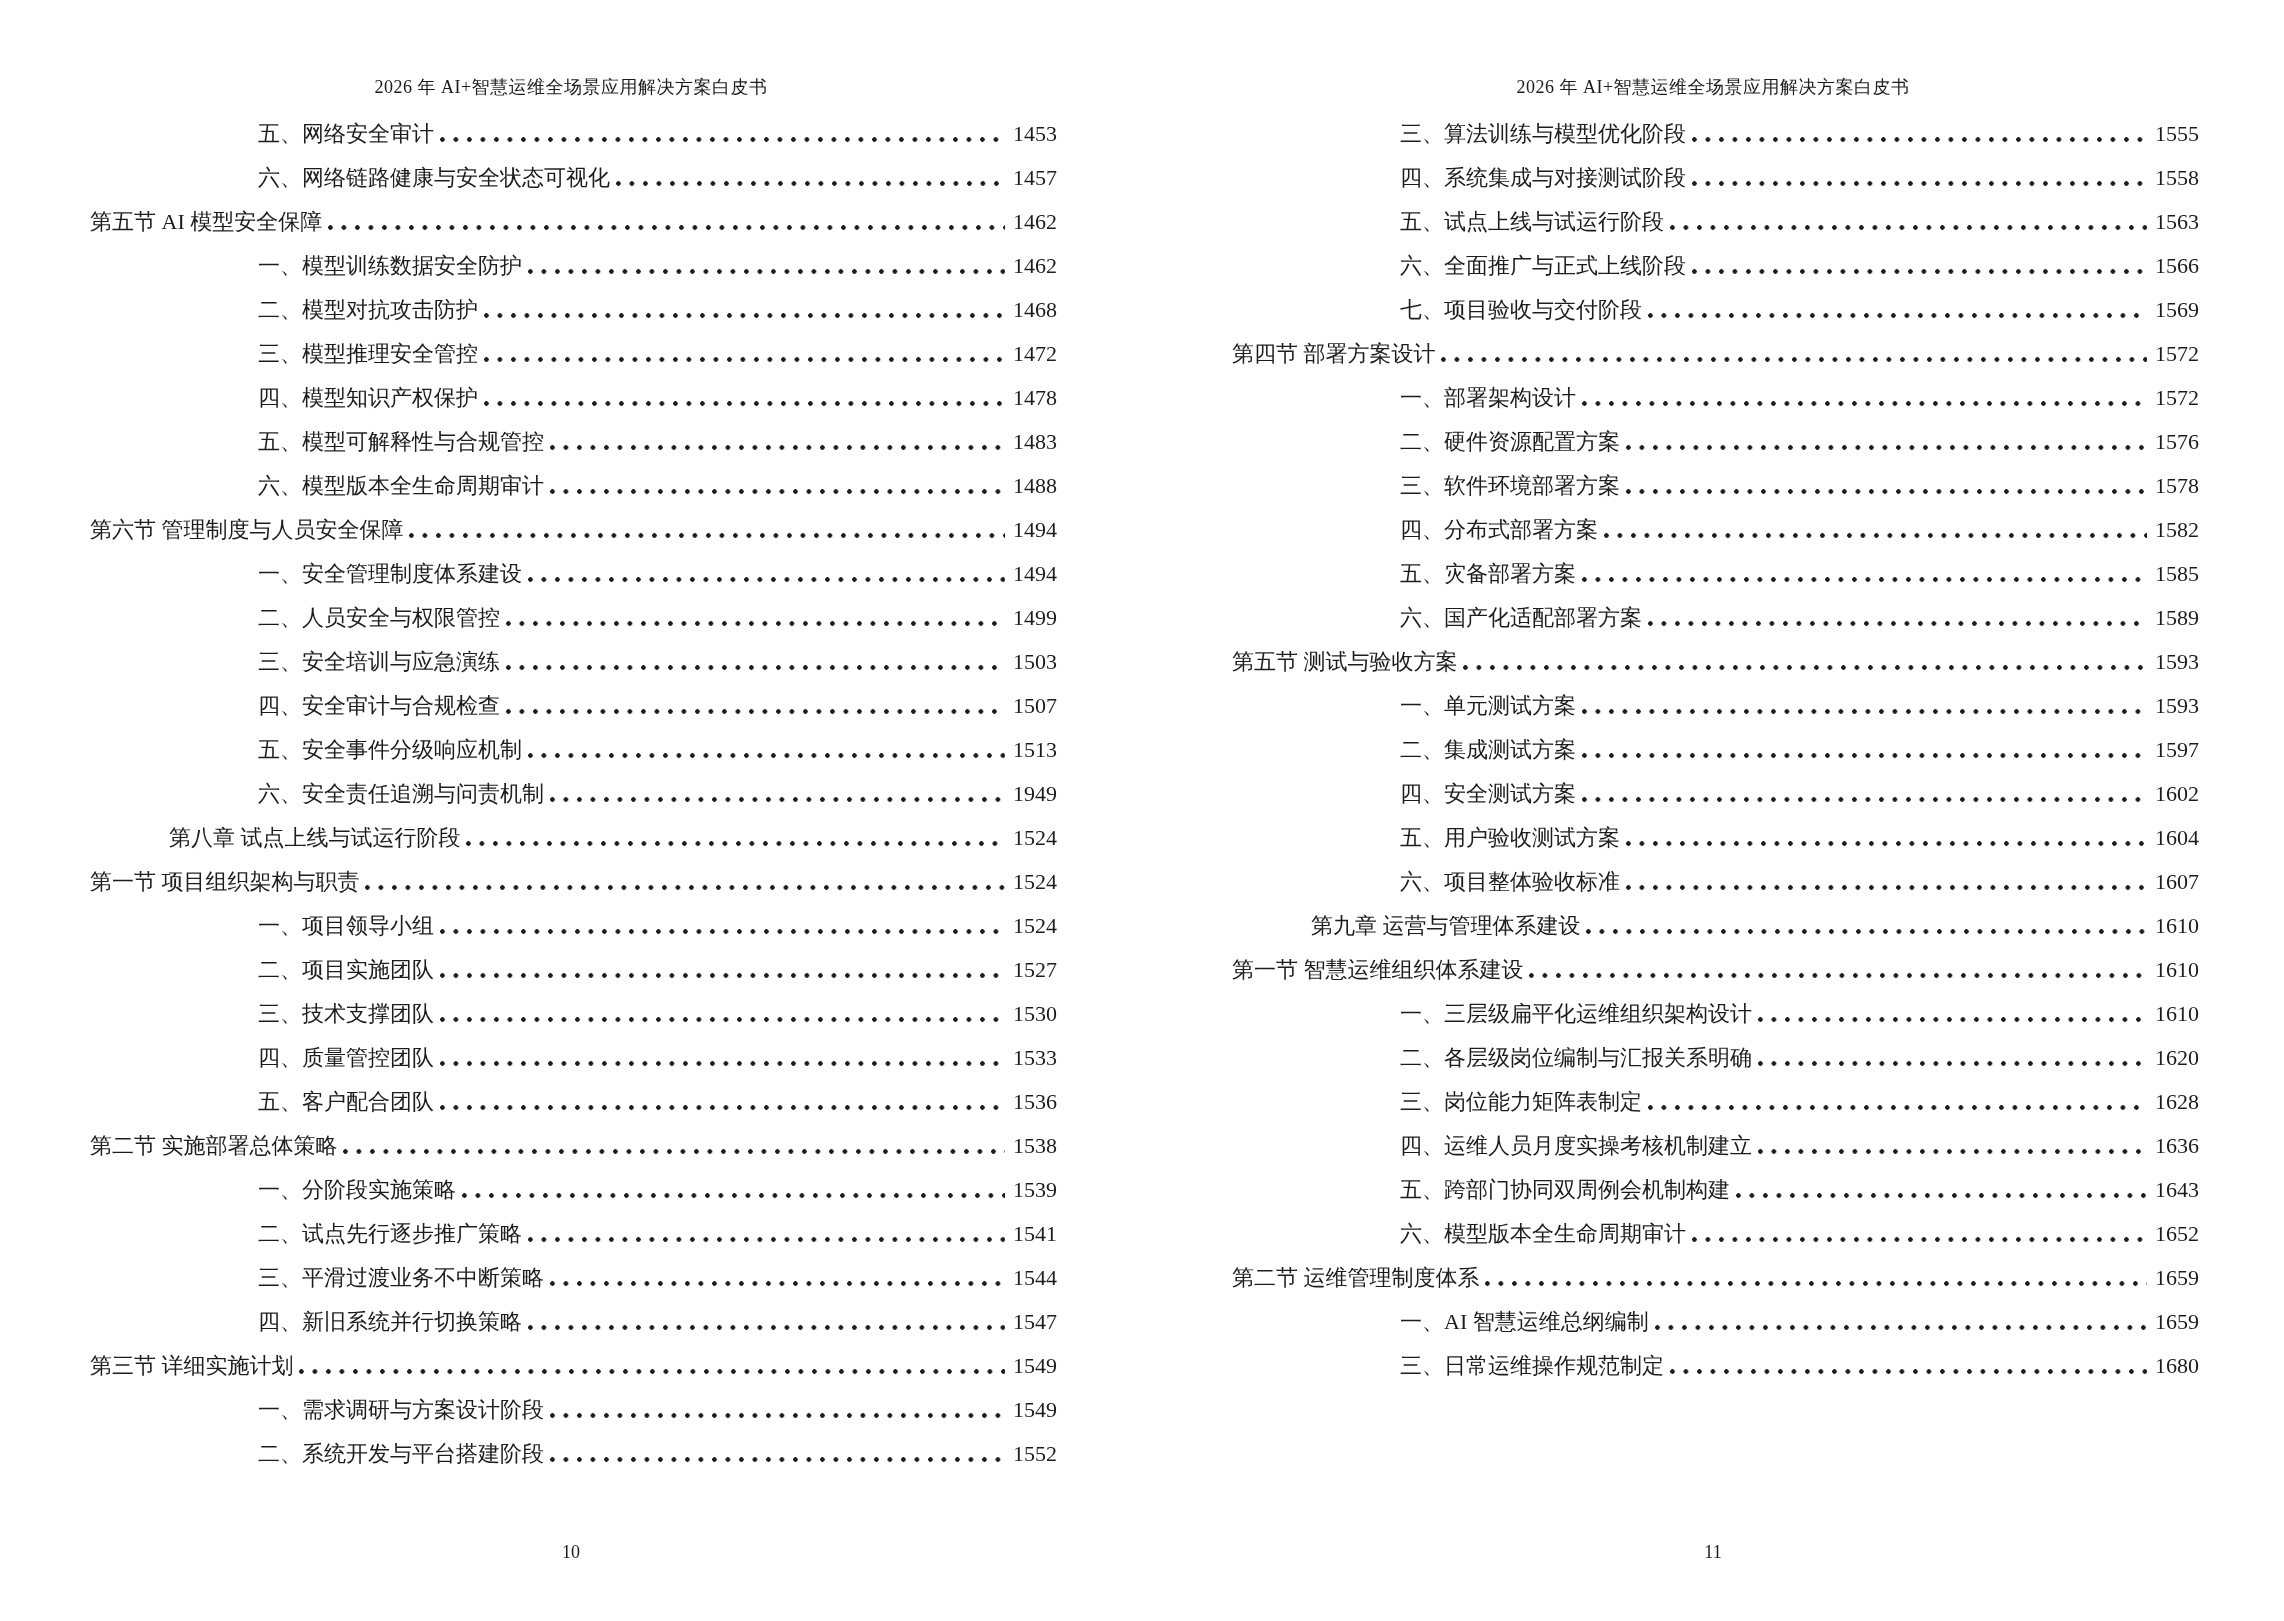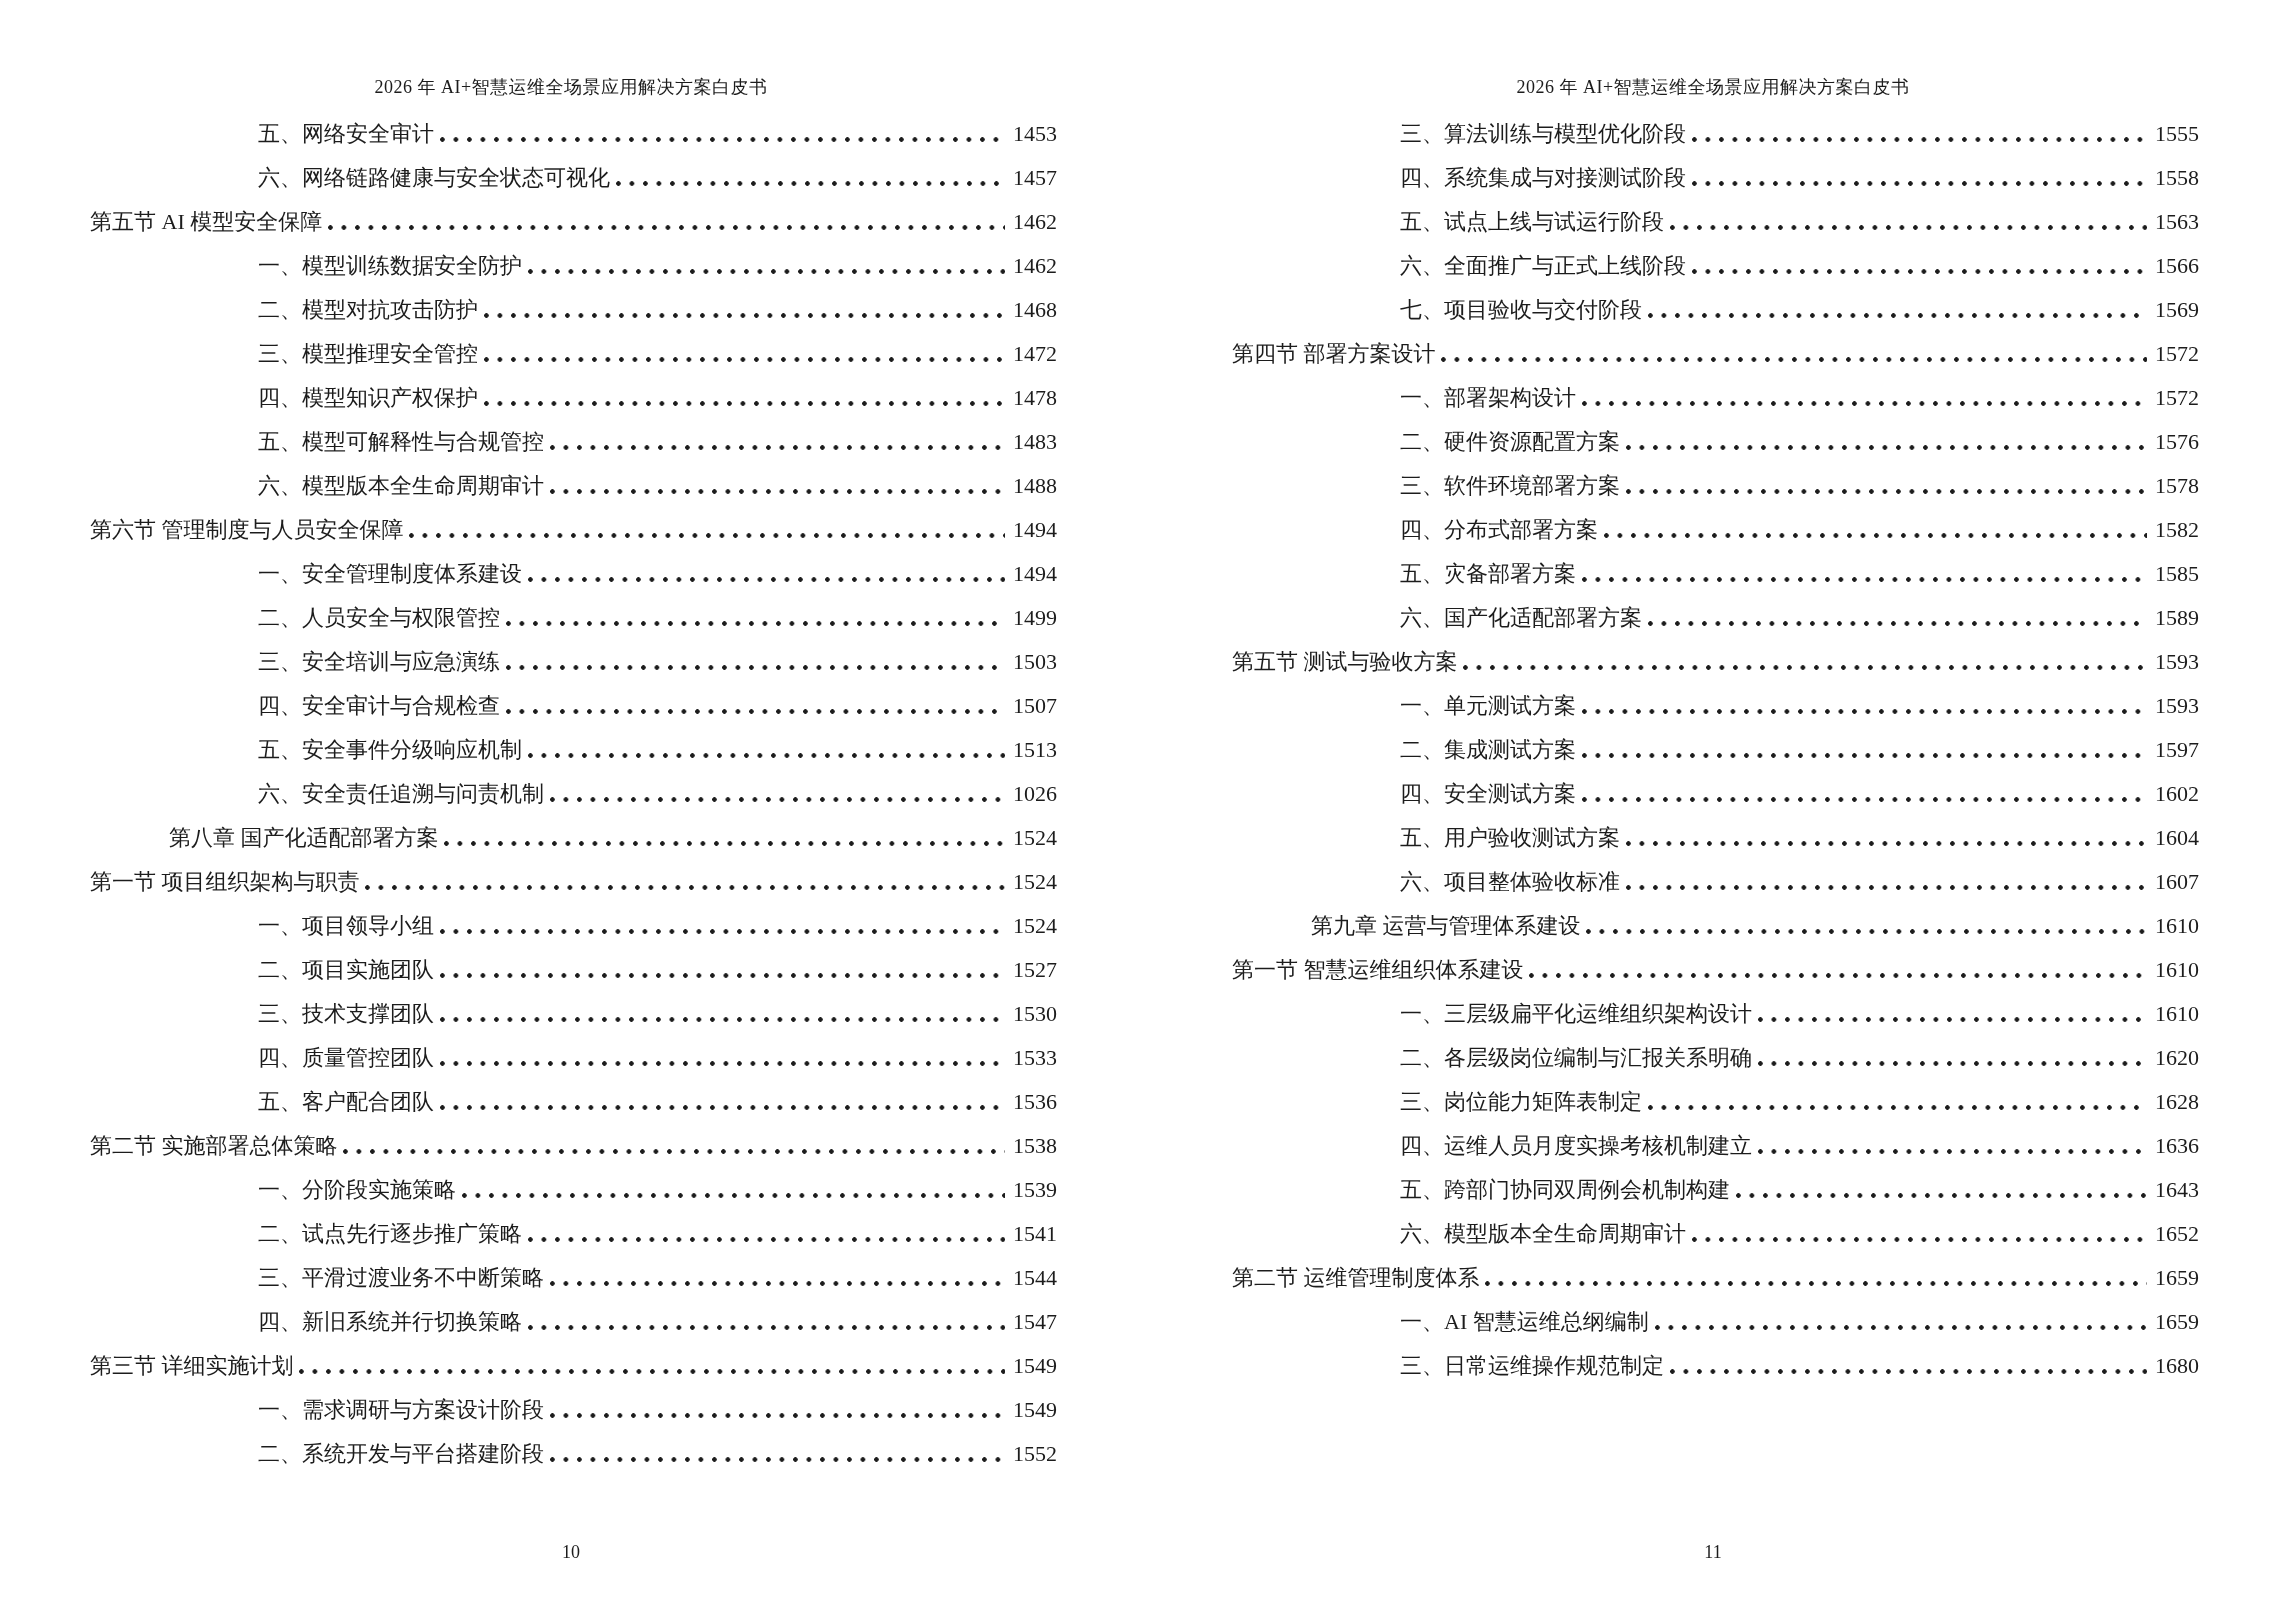--- a/index.html
+++ b/index.html
@@ -160,24 +160,24 @@
     <span class="toc-page-ref">1507</span>
   </div>
         <div class="toc-row level-item">
     <span class="toc-title">五、安全事件分级响应机制</span>
     <span class="leader"></span>
     <span class="toc-page-ref">1513</span>
   </div>
         <div class="toc-row level-item">
     <span class="toc-title">六、安全责任追溯与问责机制</span>
     <span class="leader"></span>
-    <span class="toc-page-ref">1026</span>
+    <span class="toc-page-ref">1949</span>
   </div>
         <div class="toc-row level-chapter">
-    <span class="toc-title">第八章 国产化适配部署方案</span>
+    <span class="toc-title">第八章 试点上线与试运行阶段</span>
     <span class="leader"></span>
     <span class="toc-page-ref">1524</span>
   </div>
         <div class="toc-row level-section">
     <span class="toc-title">第一节 项目组织架构与职责</span>
     <span class="leader"></span>
     <span class="toc-page-ref">1524</span>
   </div>
         <div class="toc-row level-item">
     <span class="toc-title">一、项目领导小组</span>

